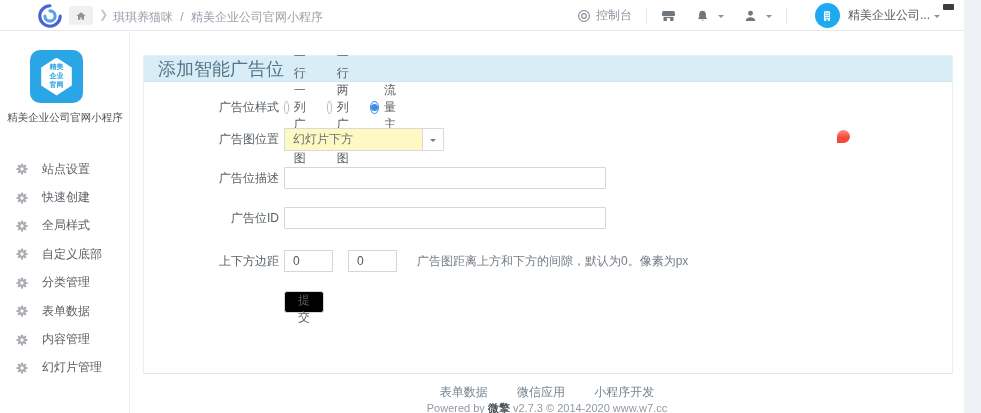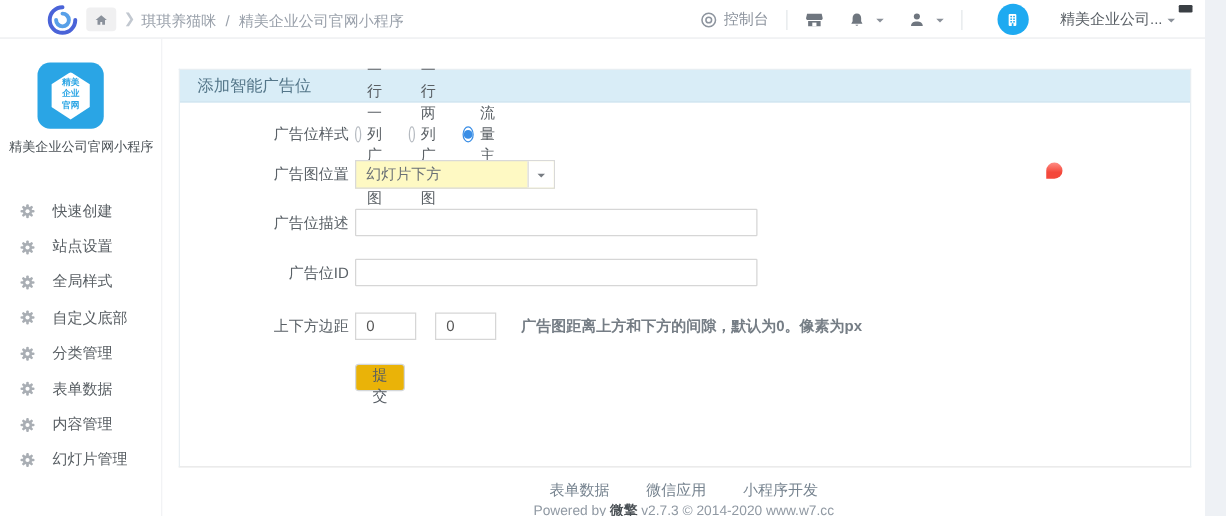--- a/index.html
+++ b/index.html
@@ -12,51 +12,51 @@
   .home-btn{ position:absolute; left:69px; top:6px; width:24px; height:19px; background:#f0f0f1; border-radius:3px; display:flex; align-items:center; justify-content:center; cursor:pointer;}
   .crumb-chev{ position:absolute; left:99px; top:8px; color:#c2c8d0; font-size:11px;}
   .breadcrumb{ position:absolute; left:113px; top:9px; color:#9aa1ab; white-space:nowrap;}
   .breadcrumb .sep{ margin:0 4px; color:#9aa1ab;}
   .topbar-right{ position:absolute; right:24px; top:0; height:31px; display:flex; align-items:center;}
   .tb-item{ display:flex; align-items:center; gap:5px; color:#8d949e; cursor:pointer;}
   .vdiv{ width:1px; height:16px; background:#e4e7ea; margin:0 14px;}
   .caret{ width:0; height:0; border:3.5px solid transparent; border-top-color:#8a9099; margin-top:4px; margin-left:4px;}
   .icon-gap{ margin-left:20px;}
   .avatar{ width:25px; height:25px; border-radius:50%; background:#1eaaf1; display:flex; align-items:center; justify-content:center; margin-left:14px; cursor:pointer;}
-  .account-name{ margin-left:25px; color:#5a6066; cursor:pointer; white-space:nowrap;}
+  .account-name{ margin-left:8px; color:#5a6066; cursor:pointer; white-space:nowrap;}
   .artifact{ position:absolute; left:943px; top:4px; width:11px; height:6px; background:#3a3f44; border-radius:1px;}
 
   
   .sidebar{ position:absolute; left:0; top:31px; width:130px; bottom:0; background:#fff; border-right:1px solid #eef0f2;}
   .app-logo{ position:absolute; left:30px; top:19px; width:53px; height:53px; border-radius:10px; background:#2aa5e5; display:flex; align-items:center; justify-content:center;}
   .hex{ width:34px; height:38px; background:#fff; clip-path:polygon(50% 0%,95% 26%,95% 74%,50% 100%,5% 74%,5% 26%); display:flex; flex-direction:column; align-items:center; justify-content:center; color:#2aa5e5; font-size:7px; font-weight:bold; line-height:1.25;}
   .app-title{ position:absolute; left:0; top:80px; width:130px; text-align:center; font-size:10.5px; color:#4a5156; white-space:nowrap;}
   .nav{ position:absolute; left:0; top:124px; width:130px;}
   .nav-item{ height:28.4px; display:flex; align-items:center; padding-left:16px; gap:14px; cursor:pointer; color:#5a6065;}
 
   
   .main{ position:absolute; left:130px; top:31px; width:834px; bottom:0; background:#fff;}
   .panel{ position:absolute; left:13px; top:24px; width:810px; height:319px; border:1px solid #e8eef2; border-bottom:1px solid #e5e5e5; background:#fff;}
-  .panel-header{ height:26px; line-height:26px; background:#d9edf7; border-bottom:1px solid #cfe4f0; padding-left:14px; color:#547689; font-size:13px;}
+  .panel-header{ height:26px; line-height:26px; background:#d9edf7; border-bottom:1px solid #cfe4f0; padding-left:14px; color:#547689; font-size:18px;}
   .row{ position:absolute; left:0; display:flex; align-items:center;}
   .row-label{ position:absolute; left:0; width:135px; text-align:right; color:#596066;}
   .controls{ position:absolute; left:140px; display:flex; align-items:center;}
   .radio-group{ gap:13px;}
   .radio-item{ display:flex; align-items:center; gap:5px; cursor:pointer;}
   .radio{ width:13px; height:13px; border:1px solid #b5bac0; border-radius:50%; background:#fff; display:flex; align-items:center; justify-content:center;}
   .radio.checked{ border-color:#3a8ee6;}
   .radio.checked::after{ content:""; width:7px; height:7px; border-radius:50%; background:#3a8ee6;}
   .select{ width:160px; height:23px; border:1px solid #d9d9d9; background:#fef9c3; display:flex; align-items:center; cursor:pointer;}
   .select-value{ flex:1; padding-left:8px; color:#6a7076;}
   .select-btn{ width:21px; height:100%; border-left:1px solid #d9d9d9; display:flex; align-items:center; justify-content:center; background:#fff;}
   .select-btn .caret{ border-top-color:#777c82; margin:4px 0 0;}
   .text-input{ width:322px; height:22px; border:1px solid #d6d6d6; border-radius:1px; background:#fff; padding:0 6px; font-size:12px; color:#333; outline:none; font-family:inherit;}
   .small-input{ width:49px; height:22px; border:1px solid #d6d6d6; background:#fff; padding:0 8px; font-size:12px; color:#555; outline:none; font-family:inherit;}
-  .hint{ color:#757d85; white-space:nowrap;font-weight:bold;}
-  .submit-btn{ min-width:40px; height:22px; padding:0 9px; background:#eab308; border:1px solid #d4d7da; border-radius:3px; color:#565d64; font-size:12px; cursor:pointer; font-family:inherit;}
+  .hint{ color:#757d85; white-space:nowrap;}
+  .submit-btn{ min-width:40px; height:22px; padding:0 9px; background:#000000; border:1px solid #d4d7da; border-radius:3px; color:#565d64; font-size:12px; cursor:pointer; font-family:inherit;}
   .footer{ position:absolute; left:0; width:100%; text-align:center;}
   .footer-links{ top:353px; color:#76838f;}
   .footer-links a{ color:#76838f; text-decoration:none; margin:0 13px; cursor:pointer;}
   .powered{ top:370px; font-size:11px; color:#9099a3; white-space:nowrap;}
   .powered b{ color:#4a5055;}
   .right-strip{ position:absolute; left:964px; top:0; width:17px; height:413px; background:#eef1f5;}
 
   
   .red-cursor{ position:absolute; width:13px; height:13px; background:linear-gradient(180deg,#ff8d85,#f4483b 60%); border-radius:50% 50% 50% 0; }
   .cursor-main{ left:707px; top:99px;}
@@ -151,34 +151,34 @@
         <svg viewBox="0 0 16 16" width="12" height="12">
             <g fill="#a9aeb4">
               <rect x="6.6" y="0.5" width="2.8" height="15" rx="1.2"></rect>
               <rect x="6.6" y="0.5" width="2.8" height="15" rx="1.2" transform="rotate(45 8 8)"></rect>
               <rect x="6.6" y="0.5" width="2.8" height="15" rx="1.2" transform="rotate(90 8 8)"></rect>
               <rect x="6.6" y="0.5" width="2.8" height="15" rx="1.2" transform="rotate(135 8 8)"></rect>
               <circle cx="8" cy="8" r="5"></circle>
             </g>
             <circle cx="8" cy="8" r="2.2" fill="#fff"></circle>
           </svg>
+        <span>站点设置</span>
+      </div>
+      <div class="nav-item">
+        <svg viewBox="0 0 16 16" width="12" height="12">
+            <g fill="#a9aeb4">
+              <rect x="6.6" y="0.5" width="2.8" height="15" rx="1.2"></rect>
+              <rect x="6.6" y="0.5" width="2.8" height="15" rx="1.2" transform="rotate(45 8 8)"></rect>
+              <rect x="6.6" y="0.5" width="2.8" height="15" rx="1.2" transform="rotate(90 8 8)"></rect>
+              <rect x="6.6" y="0.5" width="2.8" height="15" rx="1.2" transform="rotate(135 8 8)"></rect>
+              <circle cx="8" cy="8" r="5"></circle>
+            </g>
+            <circle cx="8" cy="8" r="2.2" fill="#fff"></circle>
+          </svg>
         <span>快速创建</span>
-      </div>
-      <div class="nav-item">
-        <svg viewBox="0 0 16 16" width="12" height="12">
-            <g fill="#a9aeb4">
-              <rect x="6.6" y="0.5" width="2.8" height="15" rx="1.2"></rect>
-              <rect x="6.6" y="0.5" width="2.8" height="15" rx="1.2" transform="rotate(45 8 8)"></rect>
-              <rect x="6.6" y="0.5" width="2.8" height="15" rx="1.2" transform="rotate(90 8 8)"></rect>
-              <rect x="6.6" y="0.5" width="2.8" height="15" rx="1.2" transform="rotate(135 8 8)"></rect>
-              <circle cx="8" cy="8" r="5"></circle>
-            </g>
-            <circle cx="8" cy="8" r="2.2" fill="#fff"></circle>
-          </svg>
-        <span>站点设置</span>
       </div>
       <div class="nav-item">
         <svg viewBox="0 0 16 16" width="12" height="12">
             <g fill="#a9aeb4">
               <rect x="6.6" y="0.5" width="2.8" height="15" rx="1.2"></rect>
               <rect x="6.6" y="0.5" width="2.8" height="15" rx="1.2" transform="rotate(45 8 8)"></rect>
               <rect x="6.6" y="0.5" width="2.8" height="15" rx="1.2" transform="rotate(90 8 8)"></rect>
               <rect x="6.6" y="0.5" width="2.8" height="15" rx="1.2" transform="rotate(135 8 8)"></rect>
               <circle cx="8" cy="8" r="5"></circle>
             </g>

